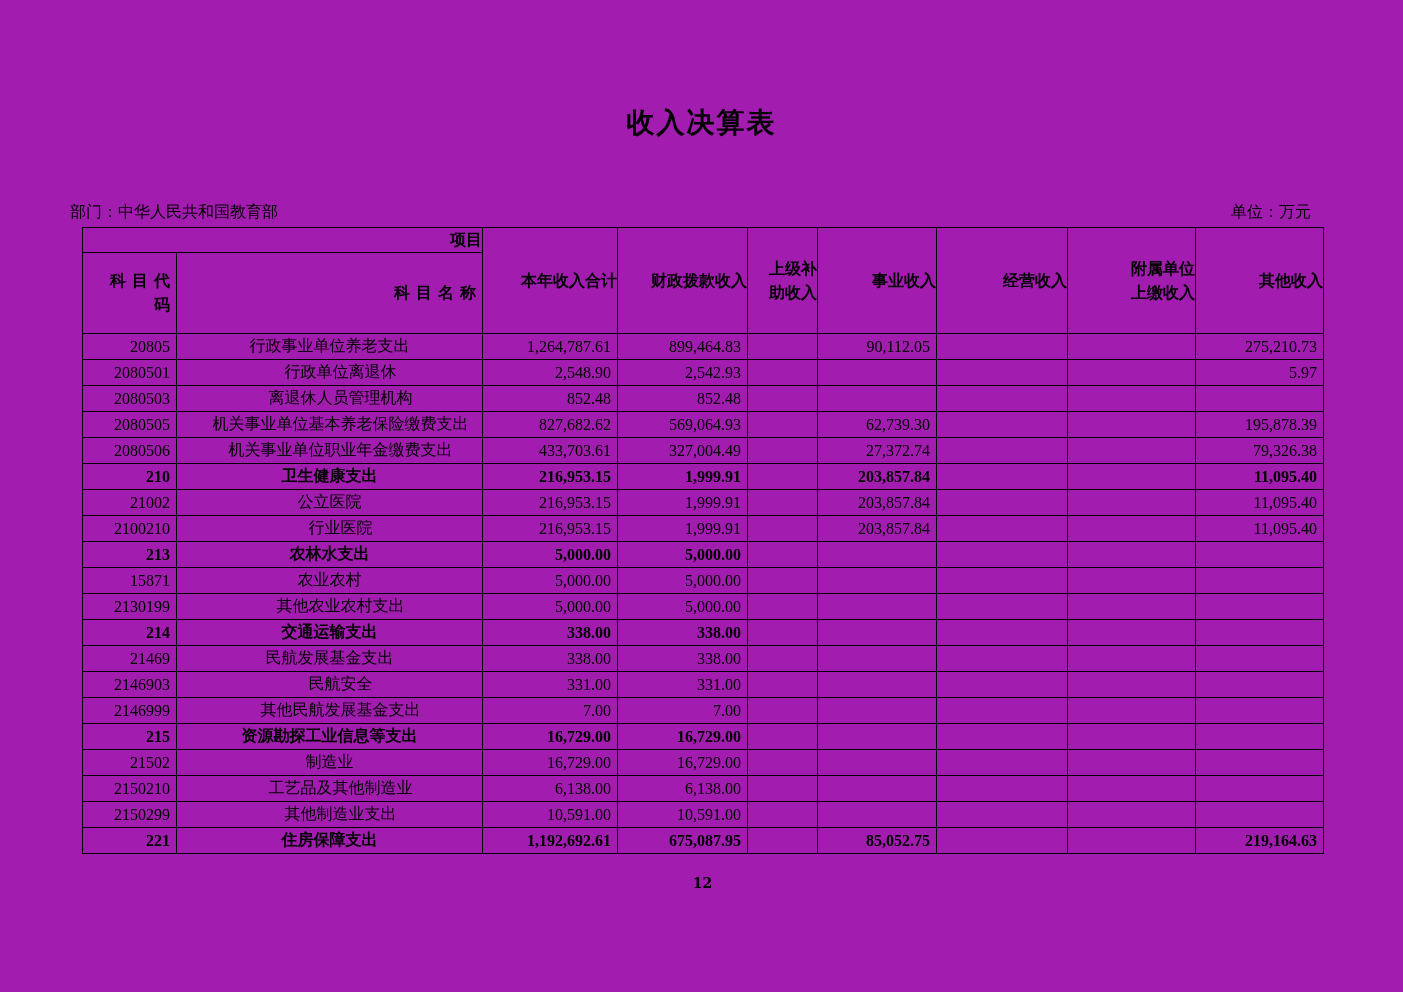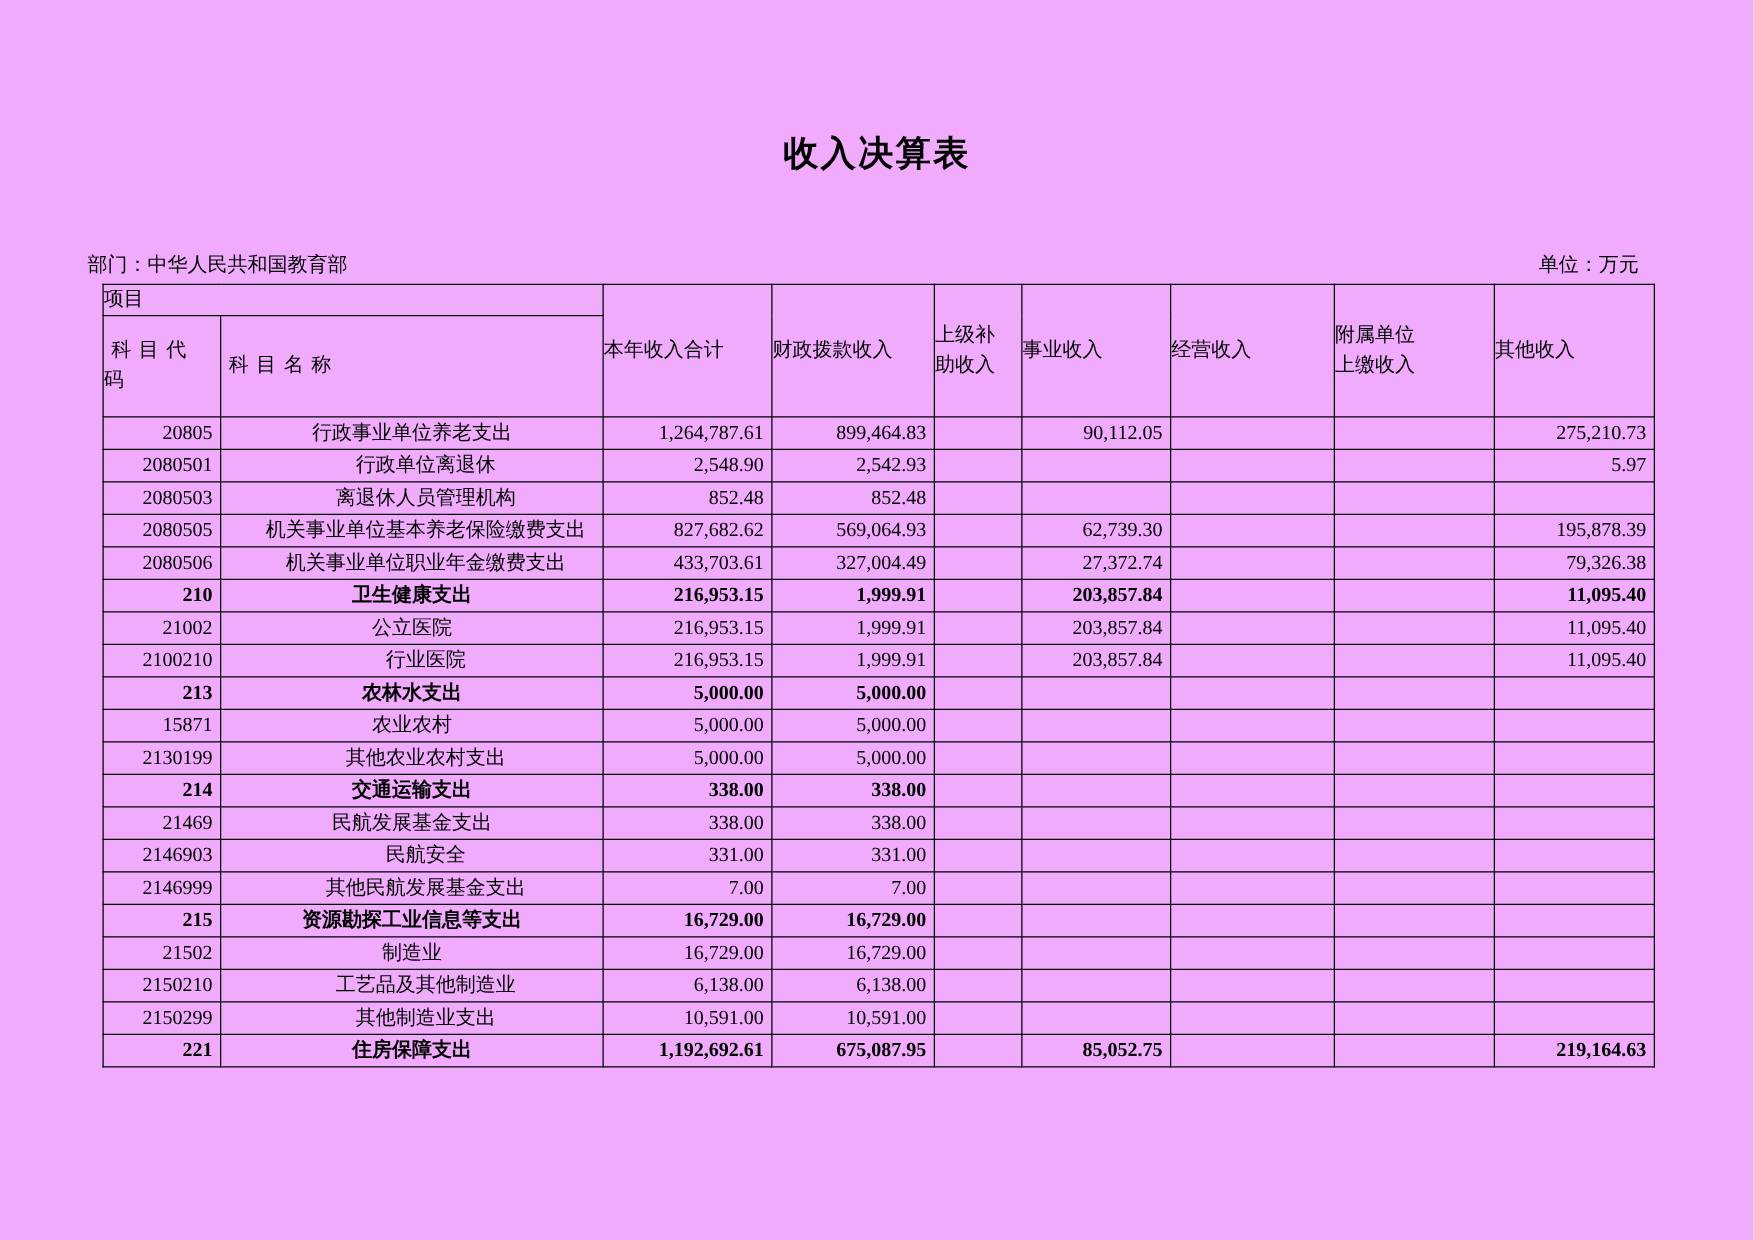--- a/index.html
+++ b/index.html
@@ -5,21 +5,21 @@
   * { margin: 0; padding: 0; box-sizing: border-box; }
   html, body {
     width: 1403px; height: 992px;
     background: #ffffff;
     color: #000000;
     font-family: "Liberation Serif", "DejaVu Serif", serif;
   }
   .page {
     position: relative;
     width: 1403px; height: 992px;
-    background: #f0abfc;
+    background: #a21caf;
     overflow: hidden;
   }
   .doc-title {
     position: absolute;
     top: 104px; left: 0;
     width: 100%;
     text-align: center;
     font-size: 28px;
     font-weight: bold;
     letter-spacing: 2px;
@@ -45,22 +45,22 @@
     width: 1241px;
     border-collapse: collapse;
     table-layout: fixed;
     font-size: 16px;
   }
   table.fin th, table.fin td {
     border: 1px solid #000000;
     overflow: hidden;
   }
   table.fin thead th {
-    font-weight: normal;
-    text-align: left;
+    font-weight: bold;
+    text-align: right;
     vertical-align: middle;
     white-space: pre-line;
     line-height: 1.5;
   }
   tr.hdr-project th.project-cell { height: 25px; }
   tr.hdr-sub th { height: 81px; }
   th.spaced { letter-spacing: 6px; text-indent: 6px; }
   table.fin td {
     height: 26px;
     padding: 0 6px;
@@ -342,14 +342,15 @@
           <td class="num">675,087.95</td>
           <td class="num"></td>
           <td class="num">85,052.75</td>
           <td class="num"></td>
           <td class="num"></td>
           <td class="num">219,164.63</td>
         </tr>
       </tbody>
   </table>
 
+  <div class="page-number">12</div>
 
 </div>
 
 </body></html>

